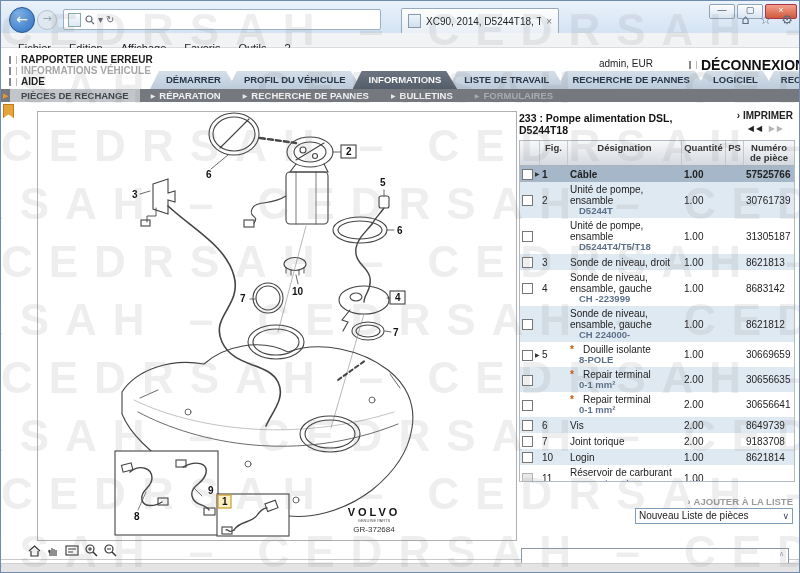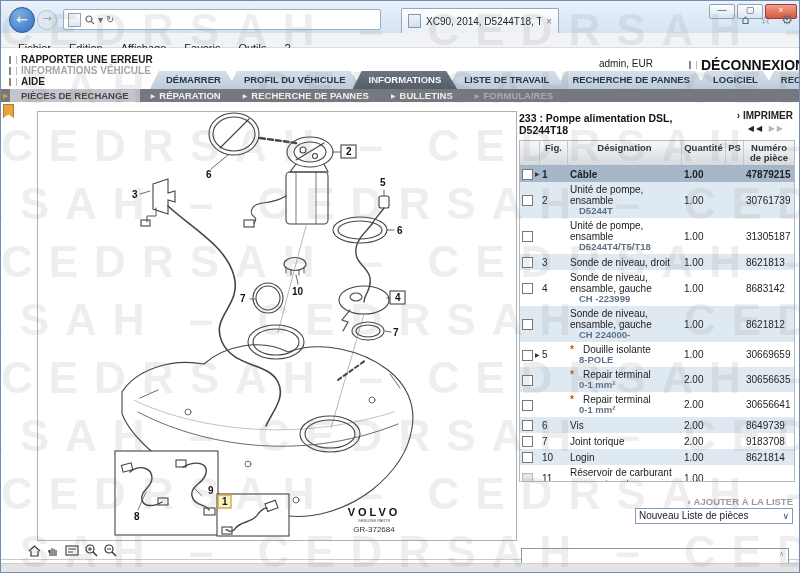--- a/index.html
+++ b/index.html
@@ -374,21 +374,21 @@
               <div class="cell cb">
                 <div class="checkbox"></div>
                 <span class="rarrow uni">▶</span>
               </div>
               <div class="cell fig">1</div>
               <div class="cell name">
                 <div class="nline"><span class="nm">Câble</span></div>
               </div>
               <div class="cell qty">1.00</div>
               <div class="cell ps"></div>
-              <div class="cell part">47879215</div>
+              <div class="cell part">57525766</div>
             </div>
             <div class="prow alt">
               <div class="cell cb">
                 <div class="checkbox"></div>
               </div>
               <div class="cell fig">2</div>
               <div class="cell name">
                 <div class="nline"><span class="nm">Unité de pompe, ensamble</span></div>
                 <div class="sub">D5244T</div>
               </div>

